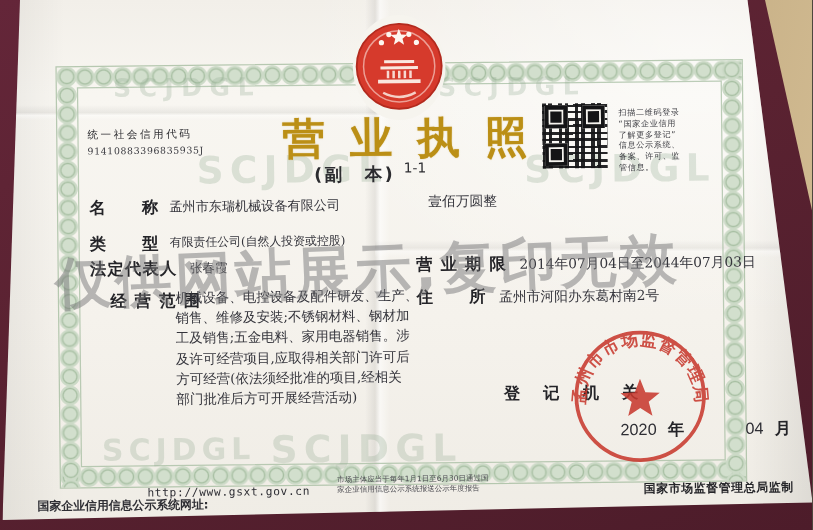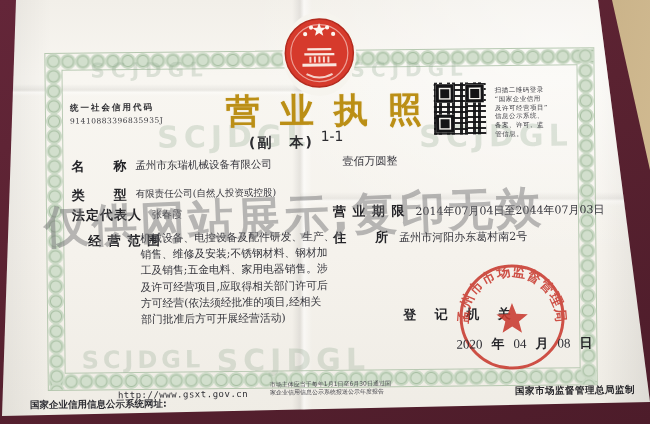--- a/index.html
+++ b/index.html
@@ -37,22 +37,22 @@
   
   .ghost{position:absolute;color:rgba(145,168,145,.28);font-weight:bold;white-space:nowrap;pointer-events:none;}
   
   .emblem{position:absolute;left:283px;top:12px;}
   
   .title{position:absolute;left:0;right:0;top:88px;text-align:center;text-indent:20px;
     font-size:34px;font-weight:bold;letter-spacing:20px;color:#bb8f16;
     text-shadow:0 0 1px rgba(187,143,22,.6);}
   .subtitle{position:absolute;left:0;right:56px;top:128px;text-align:center;
     font-size:14px;font-weight:bold;color:#2c2c30;letter-spacing:2px;}
-  .subtitle sup{font-size:14px;font-weight:normal;letter-spacing:0;}
-  .code-label{position:absolute;left:71px;top:100px;font-size:8.5px;font-weight:bold;letter-spacing:2px;color:#2c2c30;}
+  .subtitle sup{font-size:11px;font-weight:normal;letter-spacing:0;}
+  .code-label{position:absolute;left:71px;top:100px;font-size:8.5px;font-weight:normal;letter-spacing:2px;color:#2c2c30;}
   .code-value{position:absolute;left:71px;top:114px;font-size:7.5px;letter-spacing:.5px;color:#3a3a40;font-family:"DejaVu Serif",serif;}
   
   .qr{position:absolute;left:435px;top:84px;width:52px;height:52px;background:
     repeating-linear-gradient(0deg,rgba(20,20,22,.92) 0 2px,transparent 2px 5px,rgba(20,20,22,.92) 5px 7px,transparent 7px 11px),
     repeating-linear-gradient(90deg,rgba(20,20,22,.92) 0 3px,transparent 3px 5px,rgba(20,20,22,.92) 5px 8px,transparent 8px 13px);}
   .qr-finder{position:absolute;width:12px;height:12px;border:3px solid #141416;background:#f6f4ef;box-shadow:inset 0 0 0 1.5px #f6f4ef,inset 0 0 0 6px #141416;}
   .qr-caption{position:absolute;left:496px;top:88px;font-size:6.5px;line-height:8.8px;color:#3c3c42;letter-spacing:.5px;}
   
   .flabel{font-weight:bold;font-size:13px;color:#242428;white-space:pre;letter-spacing:1px;}
   .fvalue{font-family:"DejaVu Serif","Liberation Serif",serif;color:#35353c;white-space:nowrap;}
@@ -63,21 +63,21 @@
   .r-rep{left:72px;top:204px;} .r-rep .fvalue{font-size:10px;margin-left:10px;}
   .r-scope-label{position:absolute;left:72px;top:230px;margin-left:16px;}
   .scope{position:absolute;left:140px;top:229px;font-size:10.8px;line-height:16.2px;}
   .scope div{white-space:nowrap;}
   .r-cap{left:333px;top:152px;} .r-est{left:333px;top:177px;} .r-term{left:333px;top:203px;} .r-addr{left:333px;top:229px;}
   .r-cap .fvalue,.r-est .fvalue,.r-term .fvalue,.r-addr .fvalue{font-size:11px;margin-left:10px;}
   
   .reg-label{position:absolute;left:402px;top:307px;font-size:13px;font-weight:bold;letter-spacing:7px;color:#242428;white-space:pre;}
   .seal{position:absolute;left:455px;top:263px;opacity:.87;}
   .date-row{position:absolute;left:455px;top:337px;display:flex;align-items:baseline;gap:9px;}
-  .date-num{font-family:Liberation Serif, serif;font-size:13px;color:#2e2e34;}
+  .date-num{font-family:Liberation Sans, sans-serif;font-size:13px;color:#2e2e34;margin-left:40px;}
   .date-unit{font-size:13px;font-weight:bold;color:#242428;}
   
   .f-site-label{position:absolute;left:28px;top:396px;font-size:9.5px;font-weight:bold;color:#2e2e34;}
   .f-url{position:absolute;left:116px;top:388px;font-size:9px;letter-spacing:.5px;color:#2e2e34;font-family:"DejaVu Sans Mono",monospace;}
   .f-notice{position:absolute;left:268px;top:380px;font-size:6px;line-height:8px;color:#4a4a50;}
   .f-pub{position:absolute;left:513px;top:387px;font-size:9.5px;font-weight:bold;color:#26262a;letter-spacing:.5px;}
   
   .wm{position:absolute;left:44px;top:186px;width:560px;font-size:45px;font-weight:bold;color:rgba(112,112,116,.48);
     letter-spacing:3px;white-space:nowrap;transform:rotate(-2.4deg);z-index:50;pointer-events:none;}
 </style>
@@ -138,21 +138,21 @@
       <div class="code-value">91410883396835935J</div>
 
       <div class="qr">
         <div class="qr-finder" style="left:2px;top:2px;"></div>
         <div class="qr-finder" style="right:2px;top:2px;"></div>
         <div class="qr-finder" style="left:2px;bottom:2px;"></div>
       </div>
       <div class="qr-caption">
         <div>扫描二维码登录</div>
         <div>“国家企业信用</div>
-        <div>及许可经营项目”</div>
+        <div>了解更多登记”</div>
         <div>信息公示系统、</div>
         <div>备案、许可、监</div>
         <div>管信息。</div>
       </div>
 
       <div class="row r-name">
         <span class="flabel">名　　称</span>
         <span class="fvalue">孟州市东瑞机械设备有限公司</span>
       </div>
       <div class="row r-type">

